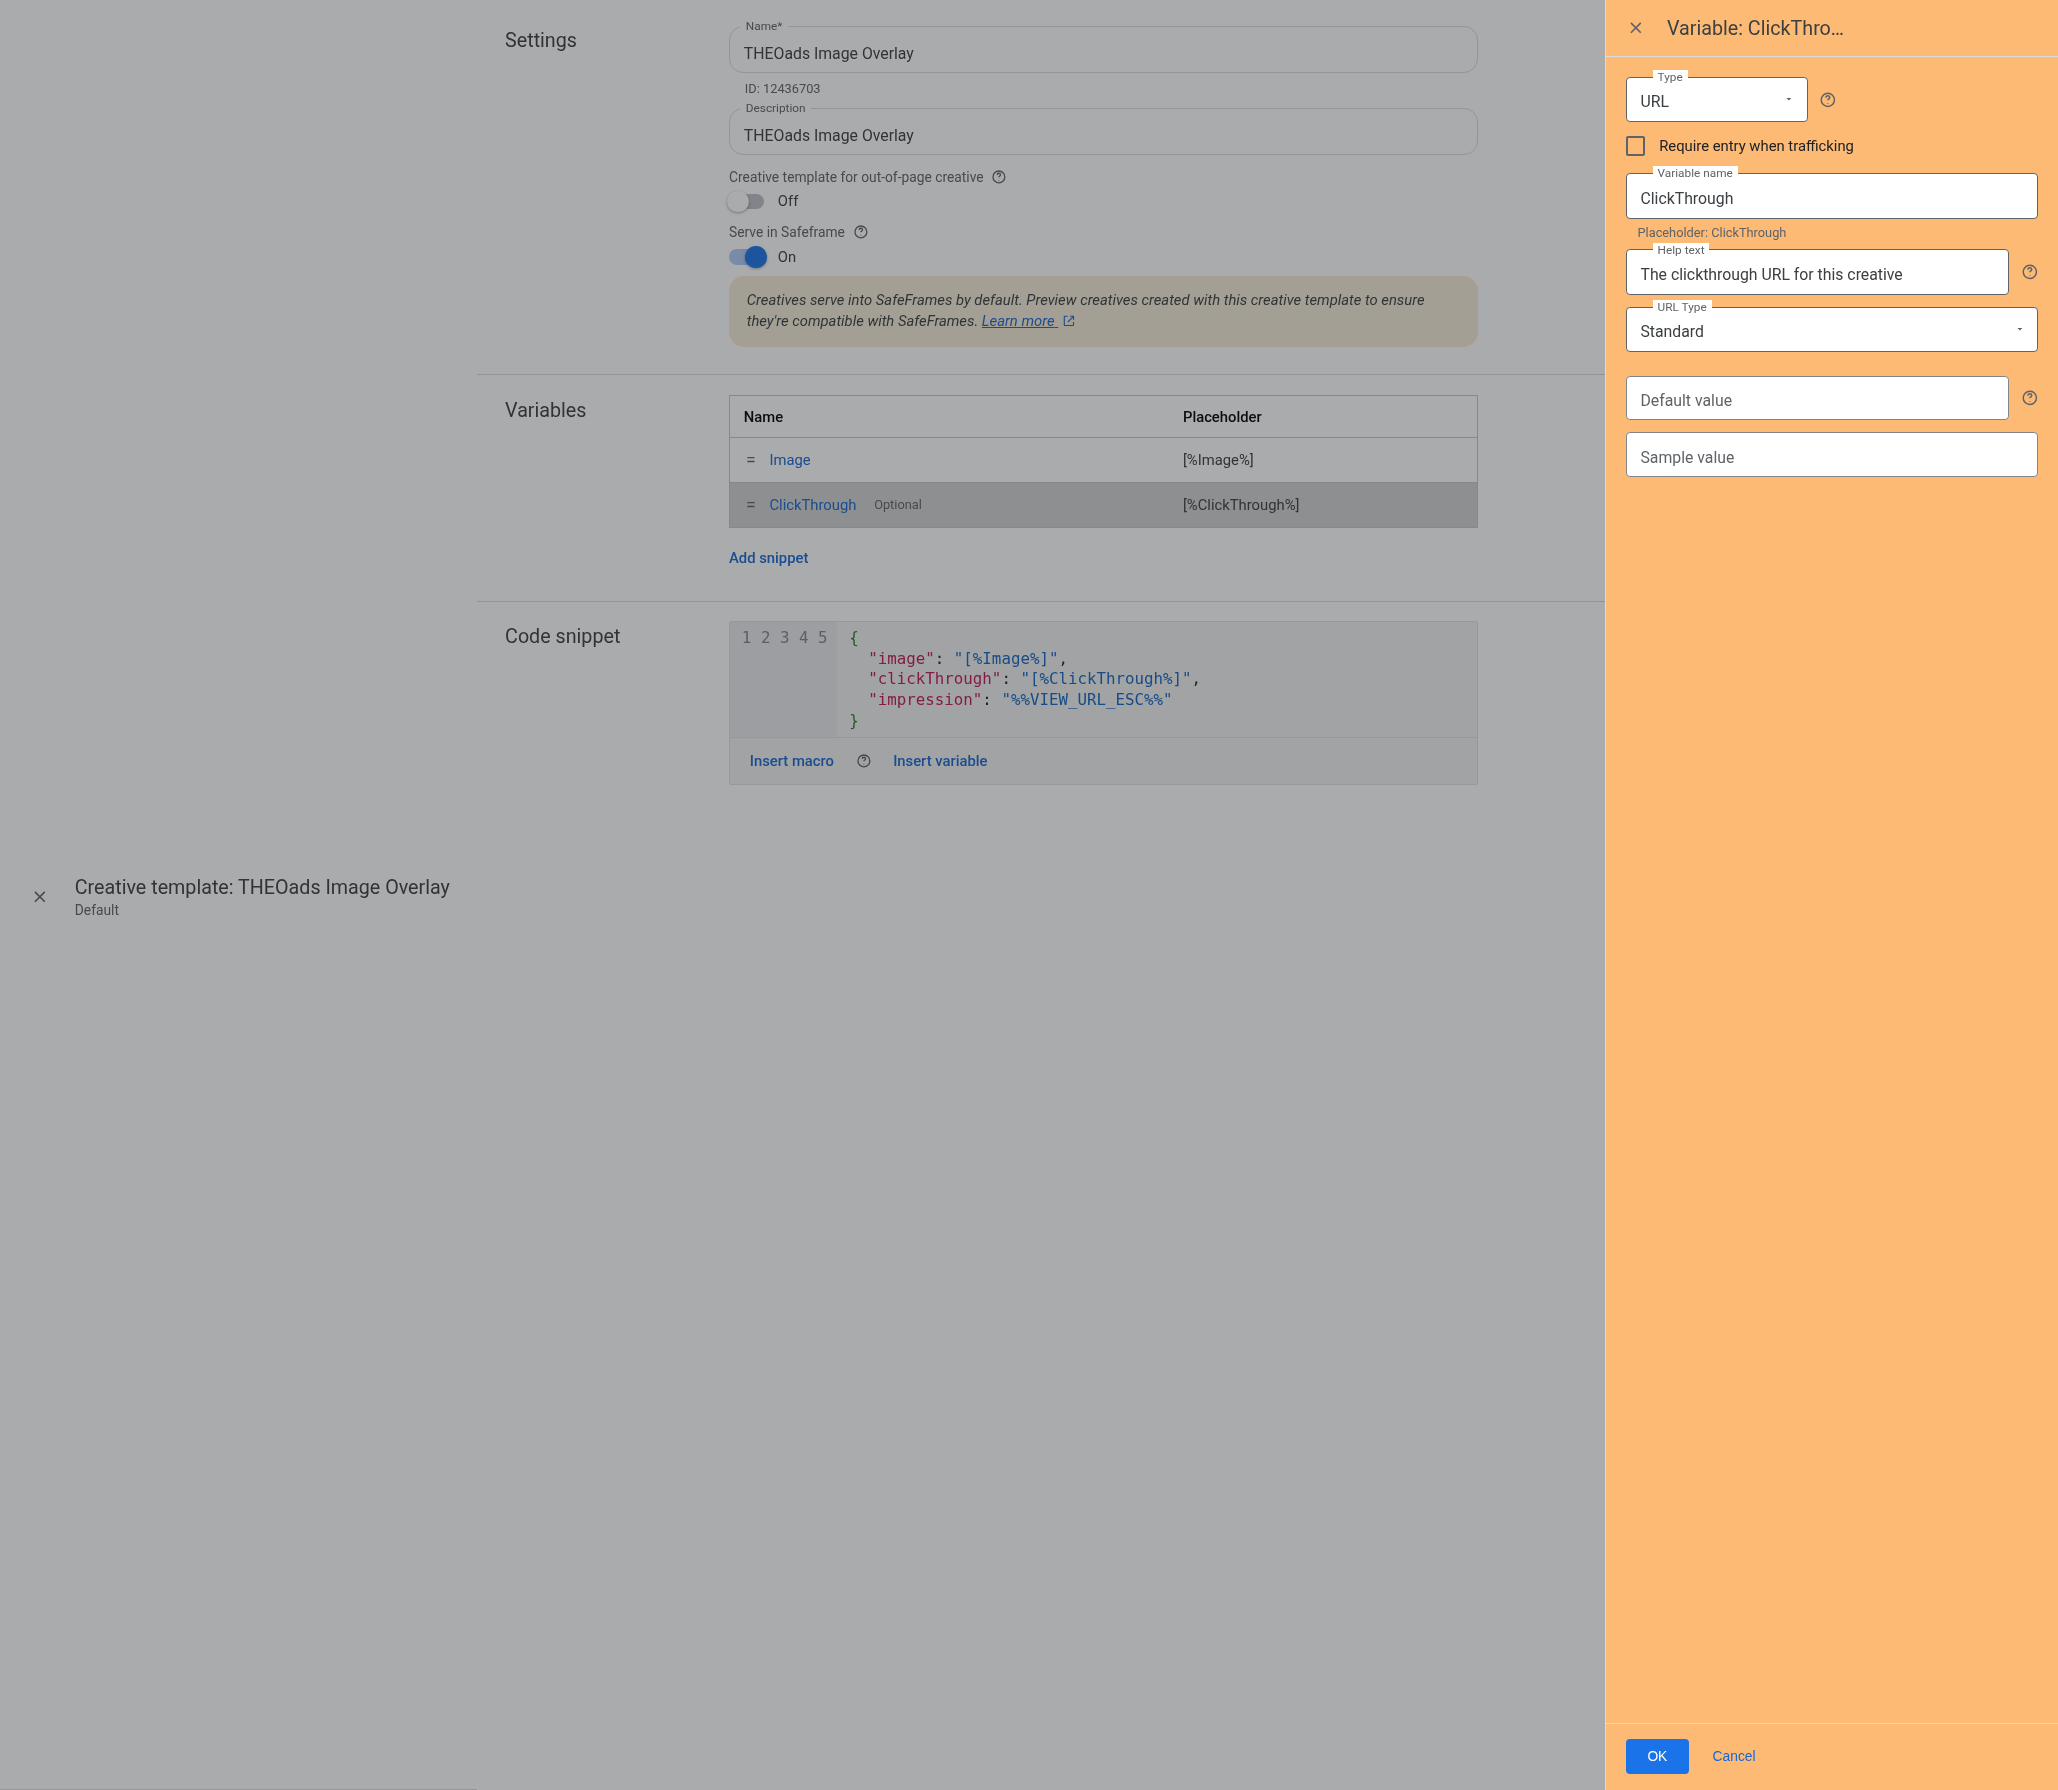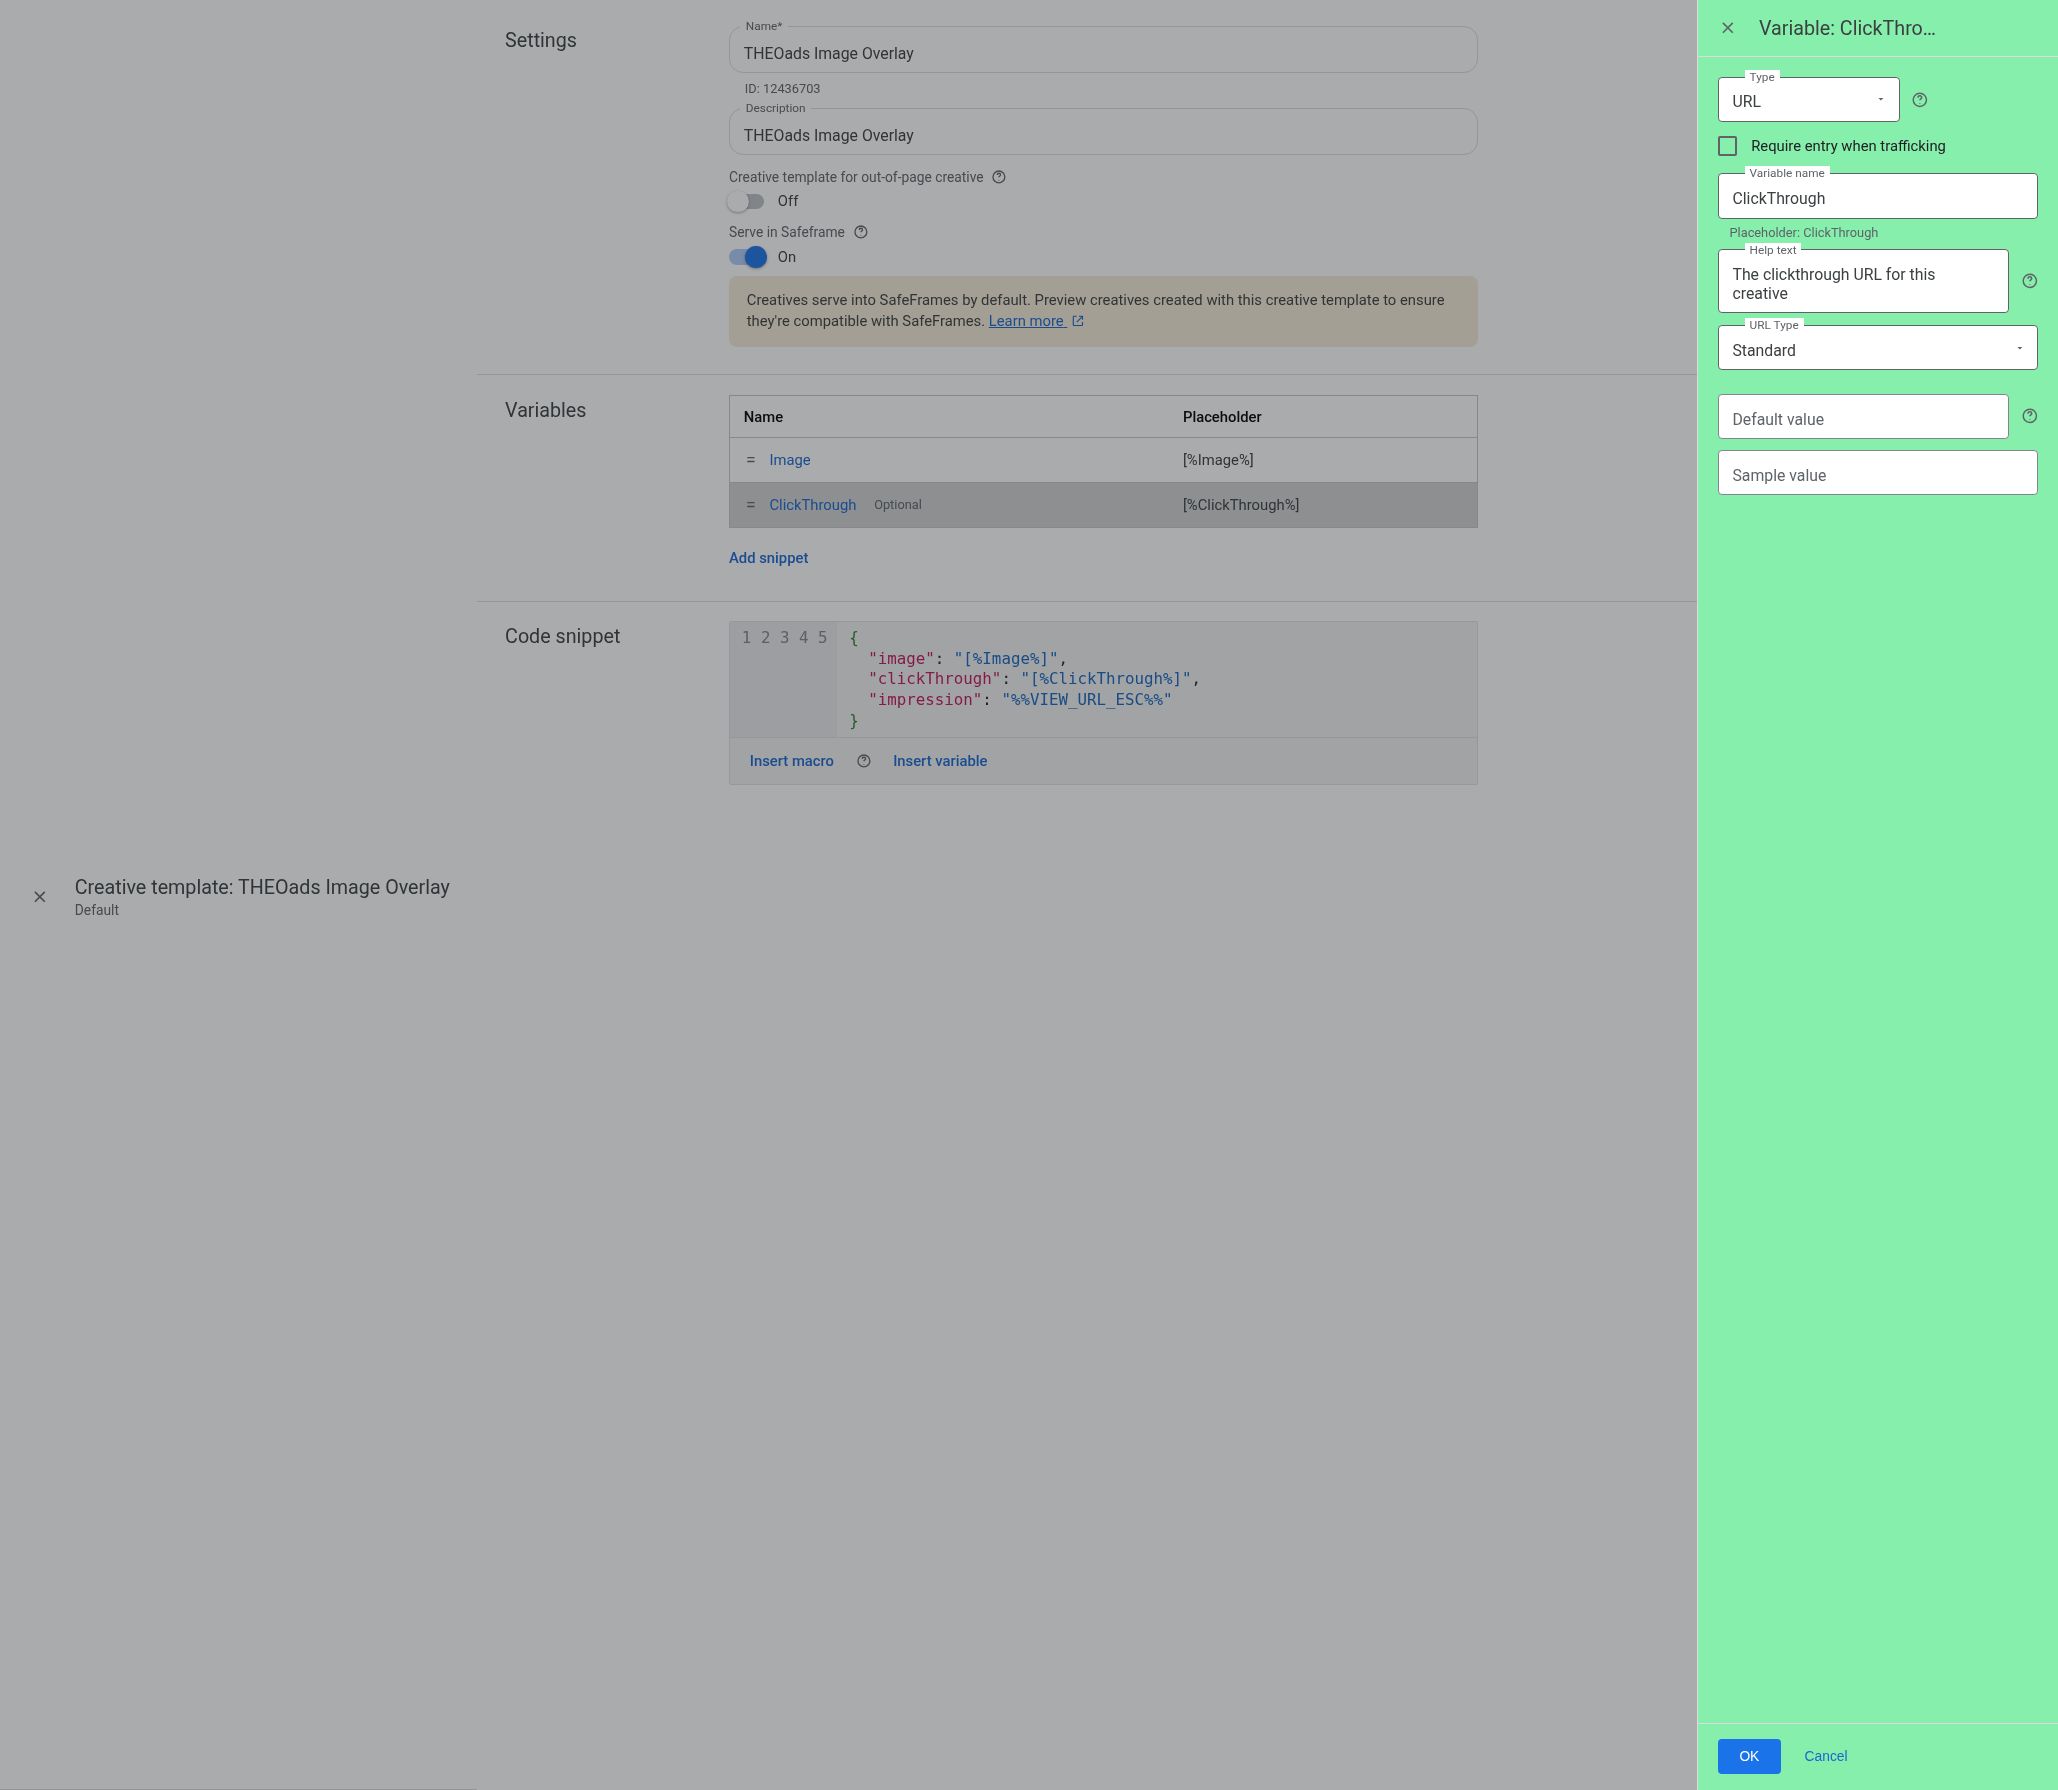--- a/index.html
+++ b/index.html
@@ -109,26 +109,27 @@
     width:21.7px;height:21.7px; border-radius:50%;
     background:#fff;
     box-shadow:0 1px 3px rgba(0,0,0,0.35);
   }
   .toggle.on { background:#aecbfa; }
   .toggle.on .thumb { left:15.8px; background:#1a73e8; }
   .toggle-label { font-size:14.8px; color:#3c4043; }
 
   .warn-banner {
     background:var(--warn-bg);
-    border-radius:8px;
+    border-radius:15px;
     padding:13.8px 17.7px;
     font-size:14.8px;
     color:#3c4043;
     margin-top:9.9px;
     line-height:1.45;
+    font-style:italic;
   }
   .warn-banner a { color:var(--link); text-decoration:underline; cursor:pointer; }
   .ext-icon { display:inline-block; width:13.8px;height:13.8px; vertical-align:-1px; margin-left:3.9px; }
 
   
   table.vars {
     width:100%;
     border-collapse:collapse;
     border:1px solid var(--table-border);
     font-size:14.8px;
@@ -201,22 +202,22 @@
   
   .scrim {
     position:absolute; inset:0;
     background: var(--scrim);
   }
 
   
   .panel {
     position:absolute;
     top:0; right:0; bottom:0;
-    width:361px;
-    background:#86efac;
+    width:453px;
+    background:#fdba74;
     border-left:1px solid var(--border);
     display:flex;
     flex-direction:column;
   }
   .panel-header {
     display:flex; align-items:center; gap:19.7px;
     padding:9.9px 17.7px;
     border-bottom:1px solid var(--border);
     min-height:57px;
   }

